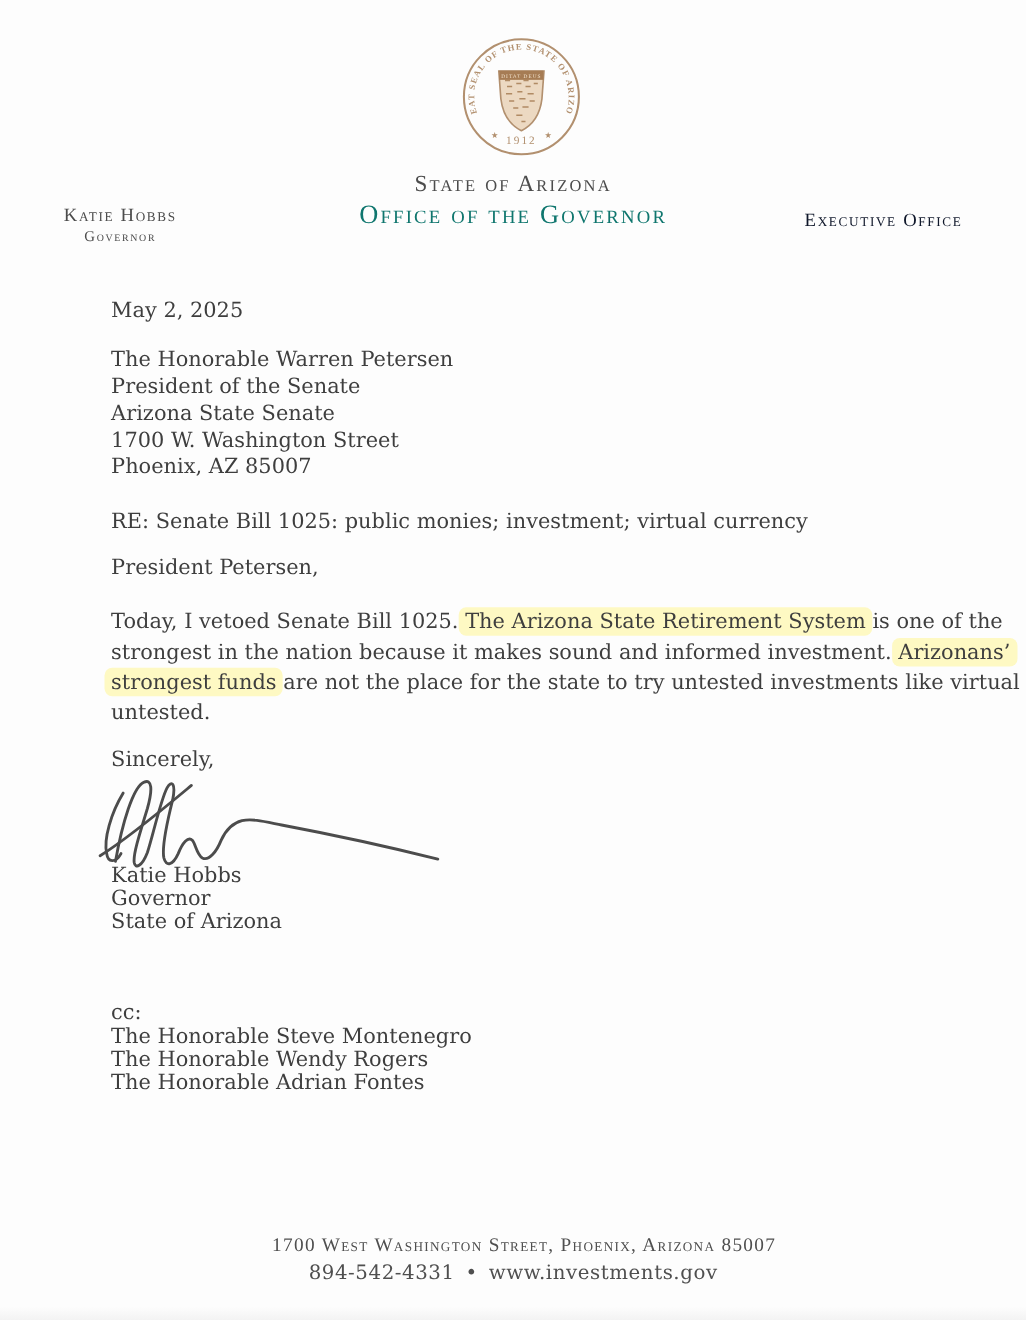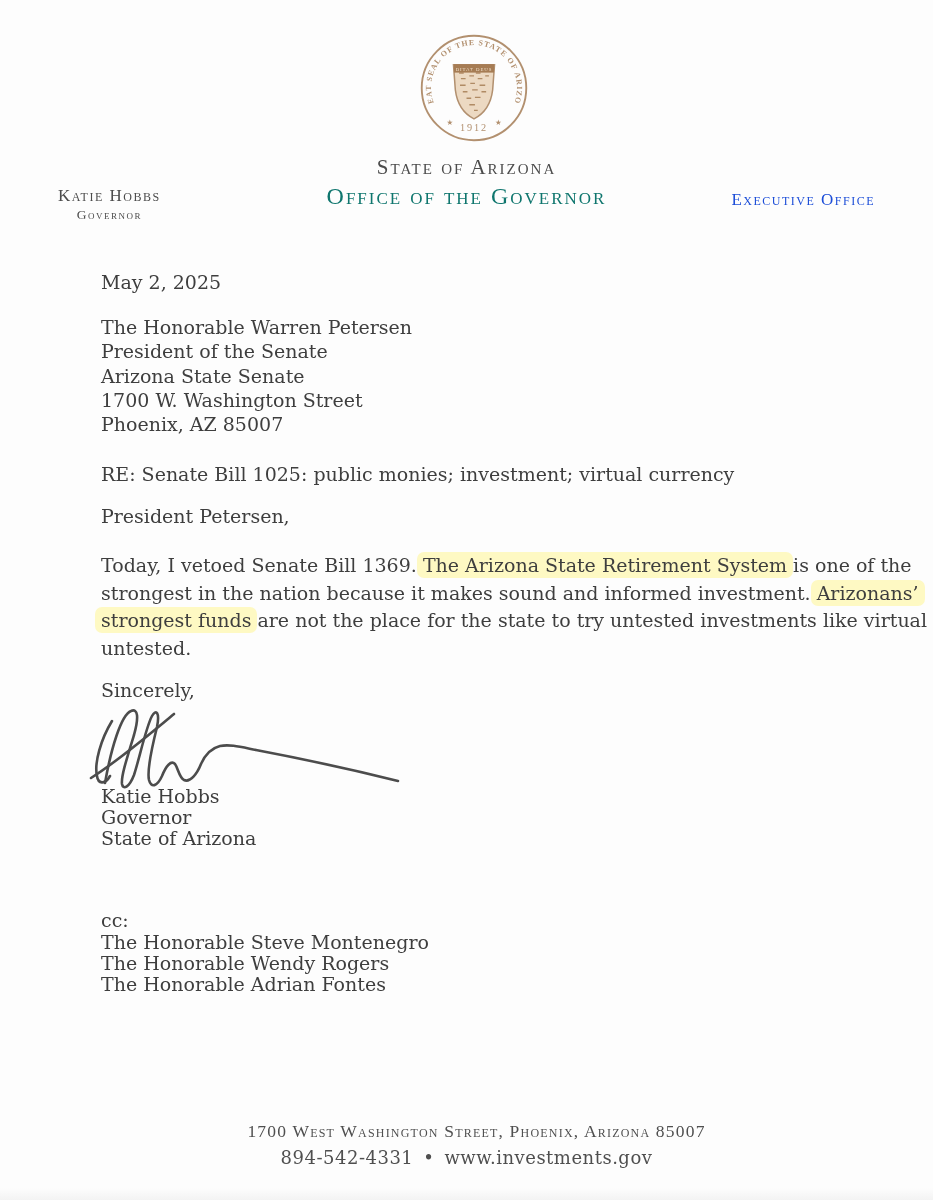--- a/index.html
+++ b/index.html
@@ -22,21 +22,21 @@
   }
   .hdr-left{
     position:absolute;left:58px;top:186px;text-align:center;
     font-family:"Liberation Serif",serif;font-variant:small-caps;color:#4c4c4c;
   }
   .hdr-left .name{font-size:17px;letter-spacing:1.5px;}
   .hdr-left .title{font-size:13.5px;letter-spacing:1.5px;margin-top:1px;}
   .hdr-right{
     position:absolute;right:58px;top:190px;
     font-family:"Liberation Serif",serif;font-variant:small-caps;
-    font-size:17px;letter-spacing:1.5px;color:#1d4ed8;
+    font-size:17px;letter-spacing:1.5px;color:#0f172a;
   }
   
   .letter{position:absolute;left:101px;top:270px;font-size:19px;line-height:25px;}
   .date{margin:0 0 0 0;}
   .addr{margin-top:20px;line-height:24.3px;}
   .re-line{margin-top:26px;}
   .salutation{margin-top:17px;}
   .para{margin-top:23px;line-height:27.5px;white-space:nowrap;}
   .hl{
     background:#fef9c3;border-radius:7px;
@@ -107,21 +107,21 @@
       <div>Arizona State Senate</div>
       <div>1700 W. Washington Street</div>
       <div>Phoenix, AZ 85007</div>
     </div>
 
     <div class="re-line">RE: Senate Bill 1025: public monies; investment; virtual currency</div>
 
     <div class="salutation">President Petersen,</div>
 
     <div class="para">
-      <div><span>Today, I vetoed Senate Bill 1369. </span><span class="hl">The Arizona State Retirement System</span><span> is one of the</span></div>
+      <div><span>Today, I vetoed Senate Bill 1025. </span><span class="hl">The Arizona State Retirement System</span><span> is one of the</span></div>
       <div><span>strongest in the nation because it makes sound and informed investment. </span><span class="hl">Arizonans’</span></div>
       <div><span class="hl">strongest funds</span><span> are not the place for the state to try untested investments like virtual</span></div>
       <div><span>untested.</span></div>
     </div>
 
     <div class="closing">Sincerely,</div>
 
     <svg class="sig-wrap" viewBox="0 0 312 90">
       <g fill="none" stroke="#3d3d3d" stroke-width="2.6" stroke-linecap="round" opacity="0.92">
         <path d="M 24,18 C 13,36 6,60 9,73 C 10,81 17,82 22,73"></path>

